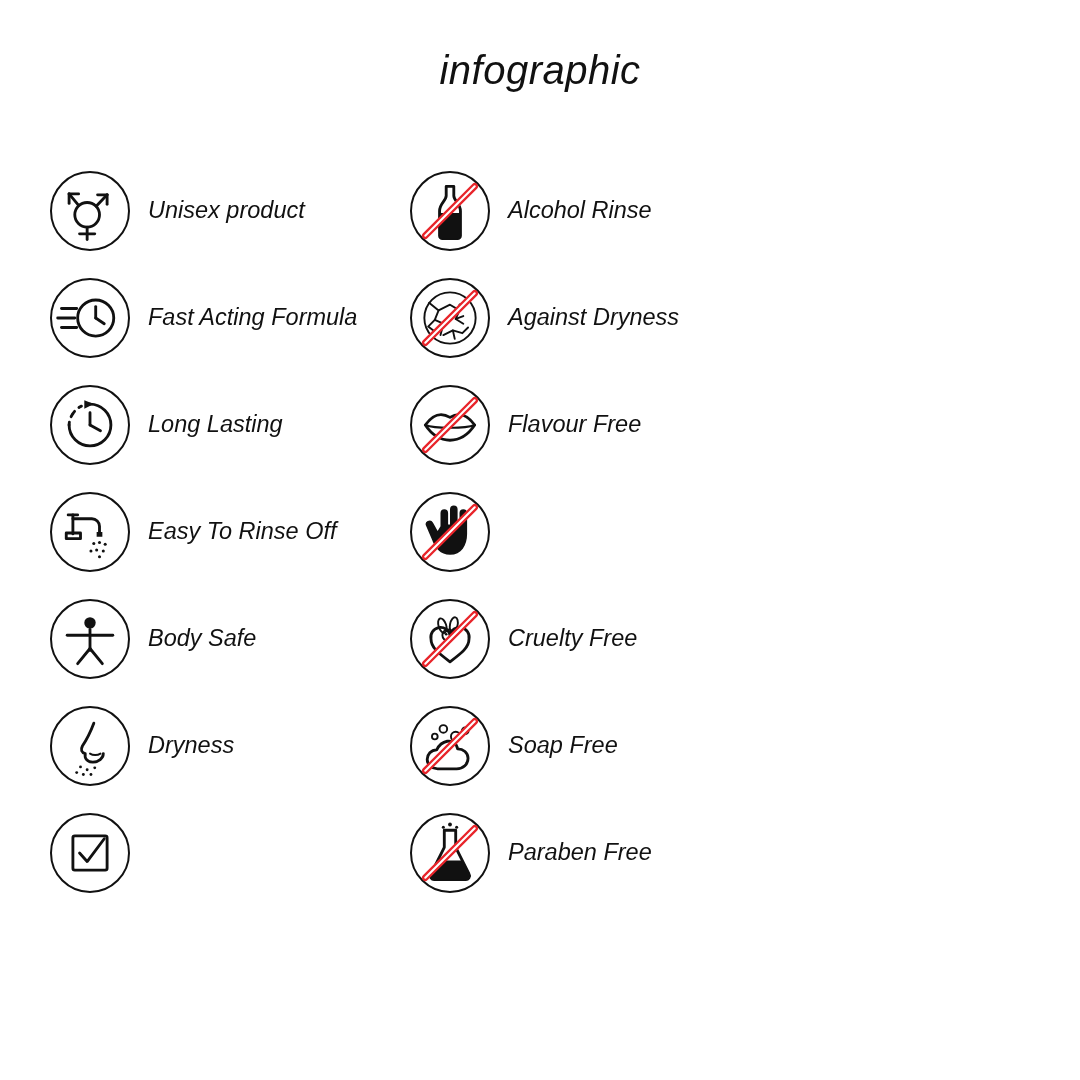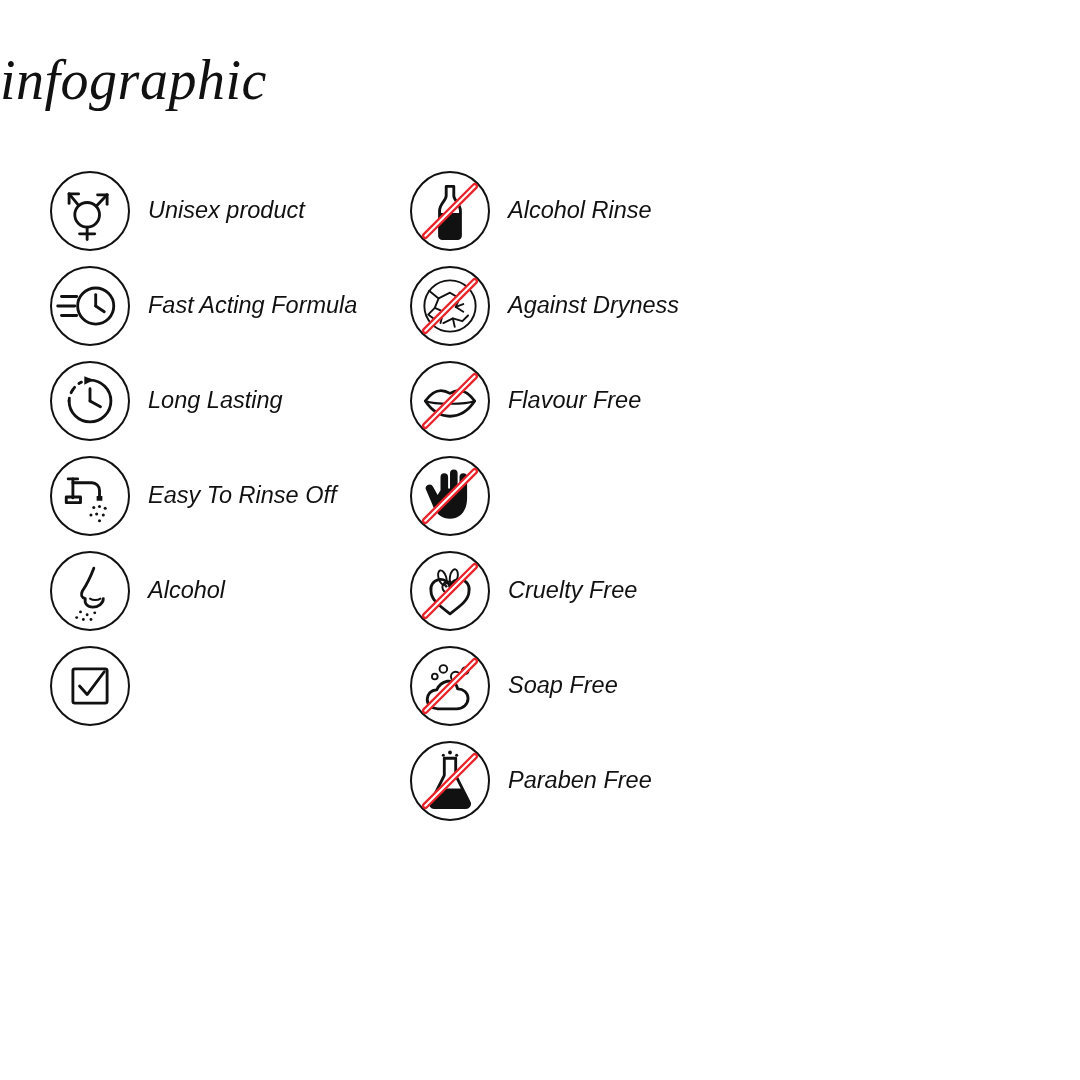--- a/index.html
+++ b/index.html
@@ -13,39 +13,40 @@
     font-family: "Liberation Sans", sans-serif;
     color: #111111;
     position: relative;
     overflow: hidden;
   }
   #page-title {
     position: absolute;
     top: 48px;
     left: 0;
     width: 1080px;
-    text-align: left;
-    font-family: Liberation Serif, serif;
+    text-align: center;
+    font-family: Liberation Sans, sans-serif;
     font-style: italic;
     font-weight: 400;
-    font-size: 56px;
+    font-size: 40px;
     letter-spacing: 0.5px;
     color: #111111;
   }
   .columns {
     position: absolute;
     top: 163px;
     left: 0;
     width: 1080px;
     display: flex;
     flex-direction: row;
   }
   .col {
     display: flex;
     flex-direction: column;
+    gap: 12px;
   }
   .col-left {
     width: 360px;
     margin-left: 50px;
   }
   .col-right {
     width: 560px;
     margin-left: 0px;
   }
   .item {
@@ -185,37 +186,49 @@
           <circle class="fill-dark" cx="56" cy="53" r="1.6"></circle>
           <circle class="fill-dark" cx="47" cy="59" r="1.6"></circle>
           <circle class="fill-dark" cx="54" cy="60" r="1.6"></circle>
           <circle class="fill-dark" cx="41" cy="60" r="1.6"></circle>
           <circle class="fill-dark" cx="50" cy="66" r="1.6"></circle>
         </svg>
       </div>
       <div class="label">Easy To Rinse Off</div>
     </div>
 
+    <div class="item">
+      <div class="badge">
+        <svg viewBox="0 0 80 80">
+          <circle class="fill-dark" cx="40" cy="23" r="6"></circle>
+          <line class="ln" x1="40" y1="30" x2="40" y2="52" stroke-width="5"></line>
+          <line class="ln" x1="16" y1="36" x2="64" y2="36" stroke-width="5"></line>
+          <line class="ln" x1="40" y1="50" x2="27" y2="66" stroke-width="5"></line>
+          <line class="ln" x1="40" y1="50" x2="53" y2="66" stroke-width="5"></line>
+        </svg>
+      </div>
+      <div class="label">Body Safe</div>
+    </div>
 
 
 
     <div class="item">
       <div class="badge">
         <svg viewBox="0 0 80 80">
           <path class="ln" d="M44 16 c-3 8 -8 18 -12 24 c-2 4 -1 7 3 8 c-1 5 2 9 8 9 c6 0 11 -4 11 -9"></path>
           <path class="ln-thin" d="M40 48 c3 2 8 2 11 0"></path>
           <circle class="fill-dark" cx="30" cy="62" r="1.5"></circle>
           <circle class="fill-dark" cx="37" cy="65" r="1.5"></circle>
           <circle class="fill-dark" cx="45" cy="63" r="1.5"></circle>
           <circle class="fill-dark" cx="26" cy="68" r="1.5"></circle>
           <circle class="fill-dark" cx="33" cy="70" r="1.5"></circle>
           <circle class="fill-dark" cx="41" cy="70" r="1.5"></circle>
         </svg>
       </div>
-      <div class="label">Alcohol</div>
+      <div class="label">Dryness</div>
     </div>
 
     <div class="item">
       <div class="badge">
         <svg viewBox="0 0 80 80">
           <rect class="ln" x="22" y="22" width="36" height="36" rx="2"></rect>
           <path class="ln" d="M29 40 l8 9 l18 -24" stroke-width="5"></path>
         </svg>
       </div>
     </div>

